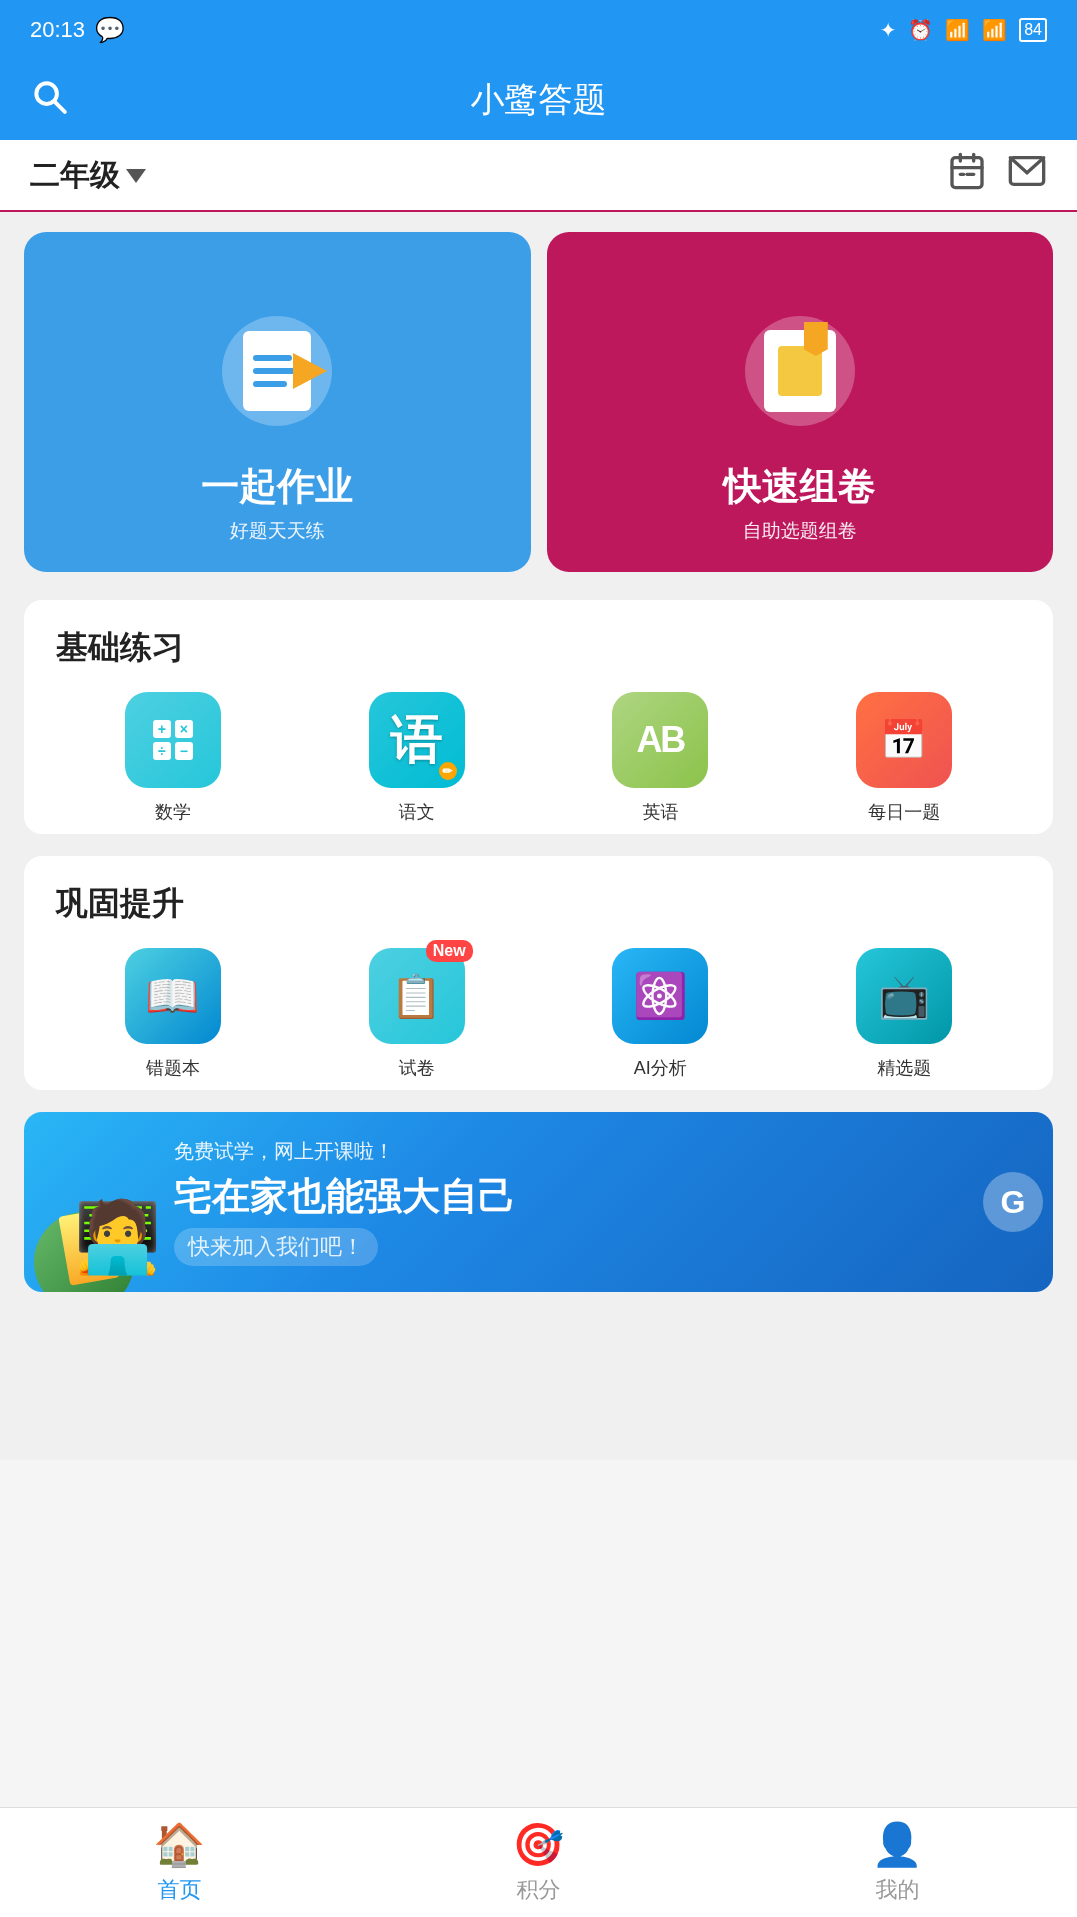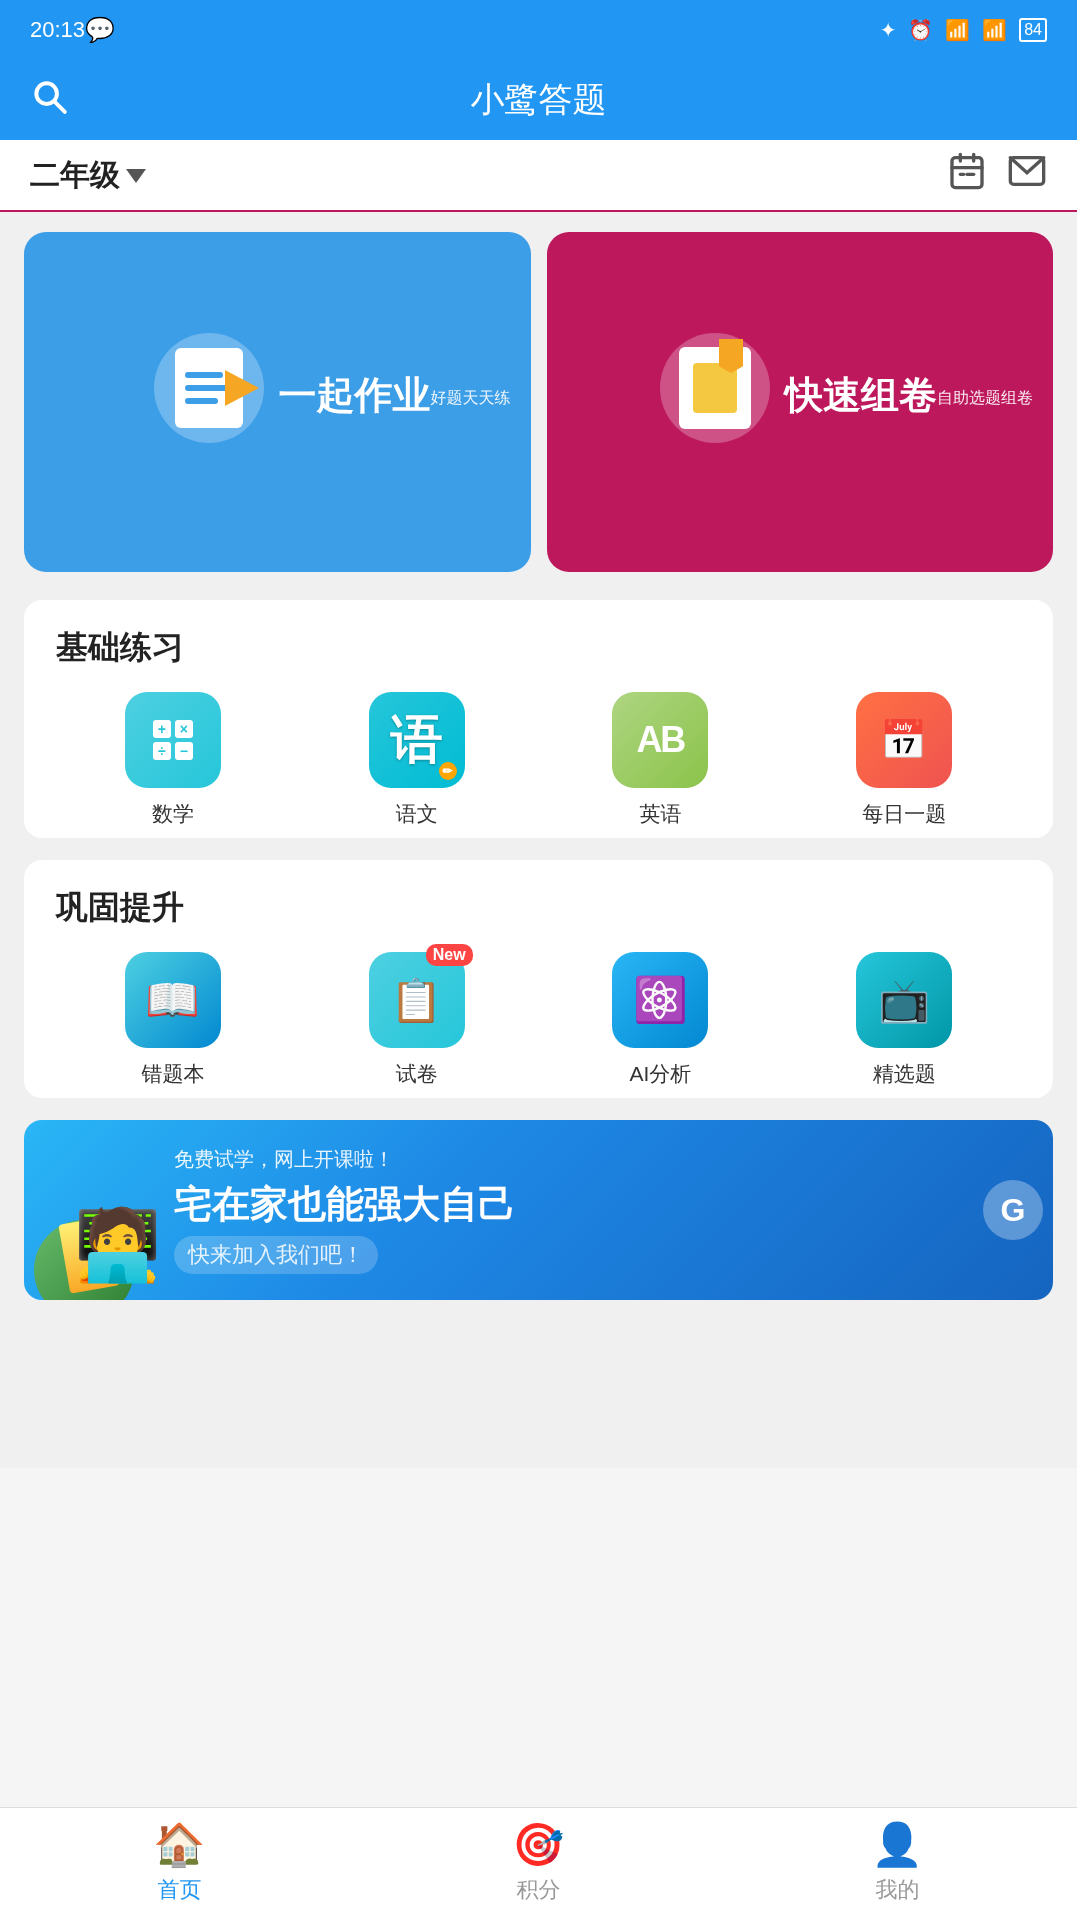--- a/index.html
+++ b/index.html
@@ -17,21 +17,21 @@
       background: #2196f3;
       height: 60px;
       display: flex;
       align-items: center;
       justify-content: space-between;
       padding: 0 30px;
       color: white;
       font-size: 22px;
       font-weight: 500;
     }
-    .status-left { display: flex; align-items: center; }
+    .status-left { display: flex; align-items: center; gap: 10px; }
     .status-right { display: flex; align-items: center; gap: 12px; font-size: 20px; }
     .battery-icon {
       display: inline-flex; align-items: center;
       border: 2px solid white; border-radius: 3px;
       padding: 1px 3px; font-size: 16px; gap: 2px;
     }
 
     
     .app-header {
       background: #2196f3;
@@ -97,21 +97,21 @@
     
     .hero-cards {
       display: flex;
       gap: 16px;
       margin-bottom: 28px;
     }
     .hero-card {
       flex: 1;
       border-radius: 22px;
       display: flex;
-      flex-direction: row;
+      flex-direction: column;
       align-items: center;
       justify-content: flex-end;
       padding: 20px 20px 28px;
       min-height: 340px;
       cursor: pointer;
       position: relative;
       overflow: hidden;
     }
     .hero-card.blue { background: #3d9ee8; }
     .hero-card.orange { background: #be185d; }
@@ -124,21 +124,21 @@
       justify-content: center;
     }
     .hero-card-title {
       color: white;
       font-size: 38px;
       font-weight: 700;
       margin-bottom: 6px;
     }
     .hero-card-subtitle {
       color: rgba(255,255,255,0.9);
-      font-size: 16px;
+      font-size: 19px;
     }
 
     
     .homework-icon {
       position: relative;
       width: 130px; height: 130px;
     }
     .hw-circle {
       width: 110px; height: 110px;
       background: rgba(255,255,255,0.25);
@@ -226,21 +226,21 @@
       cursor: pointer;
     }
     .icon-circle {
       width: 96px; height: 96px;
       border-radius: 22px;
       display: flex; align-items: center; justify-content: center;
       font-size: 48px;
       position: relative;
     }
     .icon-label {
-      font-size: 21px;
+      font-size: 18px;
       color: #333;
     }
 
     
     .math-icon-bg { background: linear-gradient(135deg, #4dd0e1, #26c6da); }
     .math-symbol {
       display: grid; grid-template-columns: 1fr 1fr;
       gap: 4px;
     }
     .math-sym {

